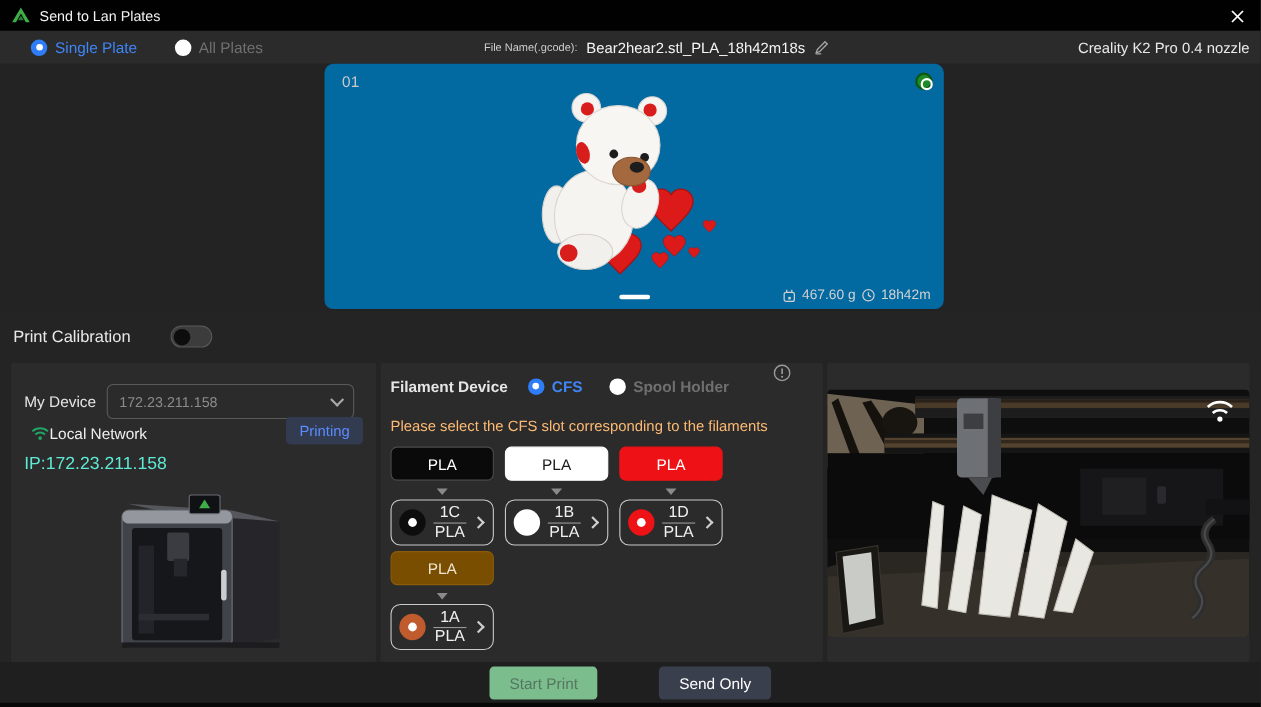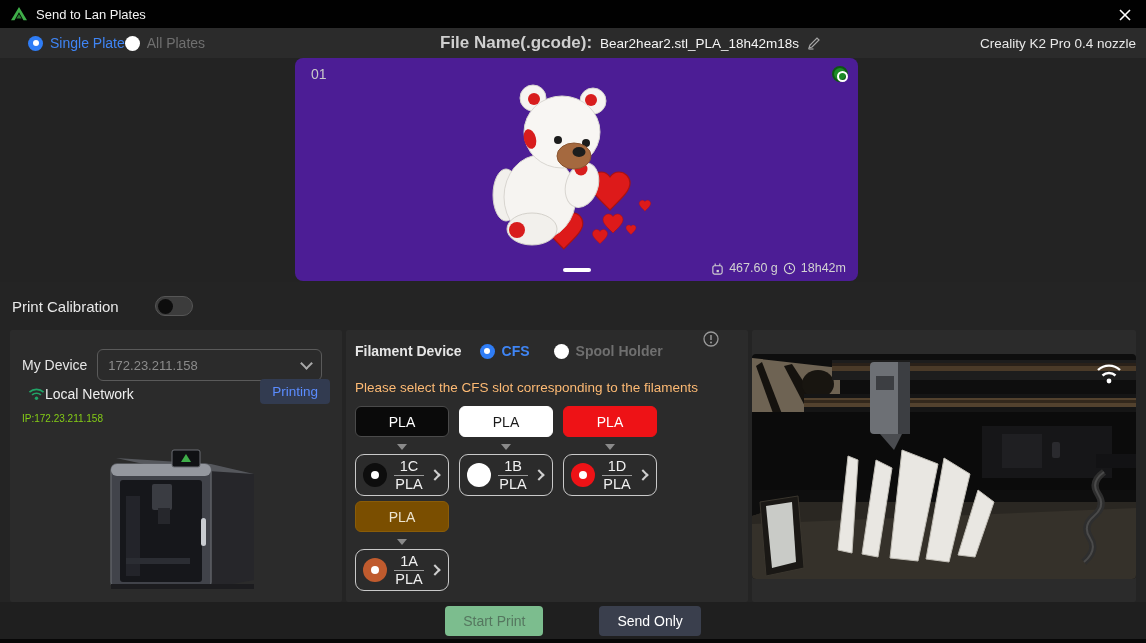--- a/index.html
+++ b/index.html
@@ -15,30 +15,30 @@
 
   
   .toolbar { position:absolute; left:0; top:28px; width:1146px; height:30px; background:#2b2b2b; display:flex; align-items:center; }
   .radio-row { display:flex; align-items:center; gap:7px; cursor:pointer; }
   .radio { width:15px; height:15px; border-radius:50%; position:relative; flex:0 0 auto; }
   .radio.sel { background:#2f7df6; }
   .radio.sel::after { content:""; position:absolute; left:4.5px; top:4.5px; width:6px; height:6px; border-radius:50%; background:#fff; }
   .radio.unsel { background:#ffffff; }
   .lbl-blue { color:#3f85f5; font-size:14px; }
   .lbl-gray { color:#6f6f6f; font-size:14px; }
-  .tb-left { display:flex; align-items:center; padding-left:28px; }
+  .tb-left { display:flex; align-items:center; gap:34px; padding-left:28px; }
   .tb-center { position:absolute; left:440px; display:flex; align-items:center; gap:8px; }
-  .file-label { color:#cfcfcf; font-size:17px;font-weight:bold; }
+  .file-label { color:#cfcfcf; font-size:10px; }
   .file-name { color:#f5f5f5; font-size:13.5px; }
   .pencil { width:14px; height:14px; opacity:.75; cursor:pointer; }
   .tb-right { position:absolute; right:10px; font-size:13.5px; color:#e9e9e9; }
 
   
   .preview-row { position:absolute; left:0; top:58px; width:1146px; height:224px; background:#232323; }
-  .plate { position:absolute; left:295px; top:0; width:563px; height:223px; background:#4c1d95; border-radius:8px; cursor:pointer; }
+  .plate { position:absolute; left:295px; top:0; width:563px; height:223px; background:#0369a1; border-radius:8px; cursor:pointer; }
   .plate-num { position:absolute; left:16px; top:8px; font-size:14px; color:#c9c9c9; }
   .plate-sel { position:absolute; right:10px; top:8px; width:16px; height:16px; border-radius:50%; background:#1d8a27; border:2px solid #0d5714; cursor:pointer; }
   .plate-sel::after { content:""; position:absolute; left:2.5px; top:2.5px; width:7px; height:7px; border-radius:50%; border:2px solid #fff; }
   .plate-stats { position:absolute; right:12px; bottom:6px; display:flex; align-items:center; gap:5px; font-size:12.5px; color:#d2d2d2; }
   .pg-dash { position:absolute; left:50%; bottom:9px; width:28px; height:4px; margin-left:-14px; background:#fff; border-radius:2px; cursor:pointer; }
   .bear-svg { position:absolute; left:0; top:0; }
 
   
   .calib { position:absolute; left:0; top:282px; width:1146px; height:48px; display:flex; align-items:center; gap:36px; padding-left:12px; }
   .calib-label { font-size:15px; color:#e8e8e8; }
@@ -53,21 +53,21 @@
 
   
   .dev-row { position:absolute; left:12px; top:8px; display:flex; align-items:center; gap:10px;margin-top:11px; }
   .dev-label { font-size:14px; color:#e6e6e6; }
   .select { width:225px; height:32px; border:1px solid #5a5a5a; border-radius:6px; background:#2b2b2b; display:flex; align-items:center; padding:0 10px; cursor:pointer; }
   .select .val { flex:1; color:#8b8b8b; font-size:13px; }
   .chev-down { width:9px; height:9px; border-right:2px solid #a9a9a9; border-bottom:2px solid #a9a9a9; transform:rotate(45deg); margin-top:-4px; }
   .net-row { position:absolute; left:18px; top:56px; display:flex; align-items:center; gap:0; }
   .net-label { font-size:14px; color:#efefef; }
   .badge { position:absolute; right:12px; top:49px; background:#323b50; color:#5b8cff; font-size:13.5px; padding:5px 12px; border-radius:4px; }
-  .ip-line { position:absolute; left:12px; top:83px; font-size:10px; color:#84cc16; }
+  .ip-line { position:absolute; left:12px; top:83px; font-size:16px; color:#5eead4; }
   .printer-img { position:absolute; left:66px; top:118px; }
 
   
   .fil-row { position:absolute; left:9px; top:13px; display:flex; align-items:center;font-weight:bold; }
   .fil-label { font-size:14px; color:#e6e6e6; margin-right:18px; }
   .fil-row .radio-row { margin-right:24px; }
   .info-icon { position:absolute; left:357px; top:1px; cursor:pointer; }
   .hint { position:absolute; left:9px; top:50px; font-size:13.5px; color:#fdba74; }
   .map-col { position:absolute; width:94px; }
   .map-col .chip { height:31px; border-radius:6px; display:flex; align-items:center; justify-content:center; font-size:14px; cursor:pointer; border:1px solid transparent; }

